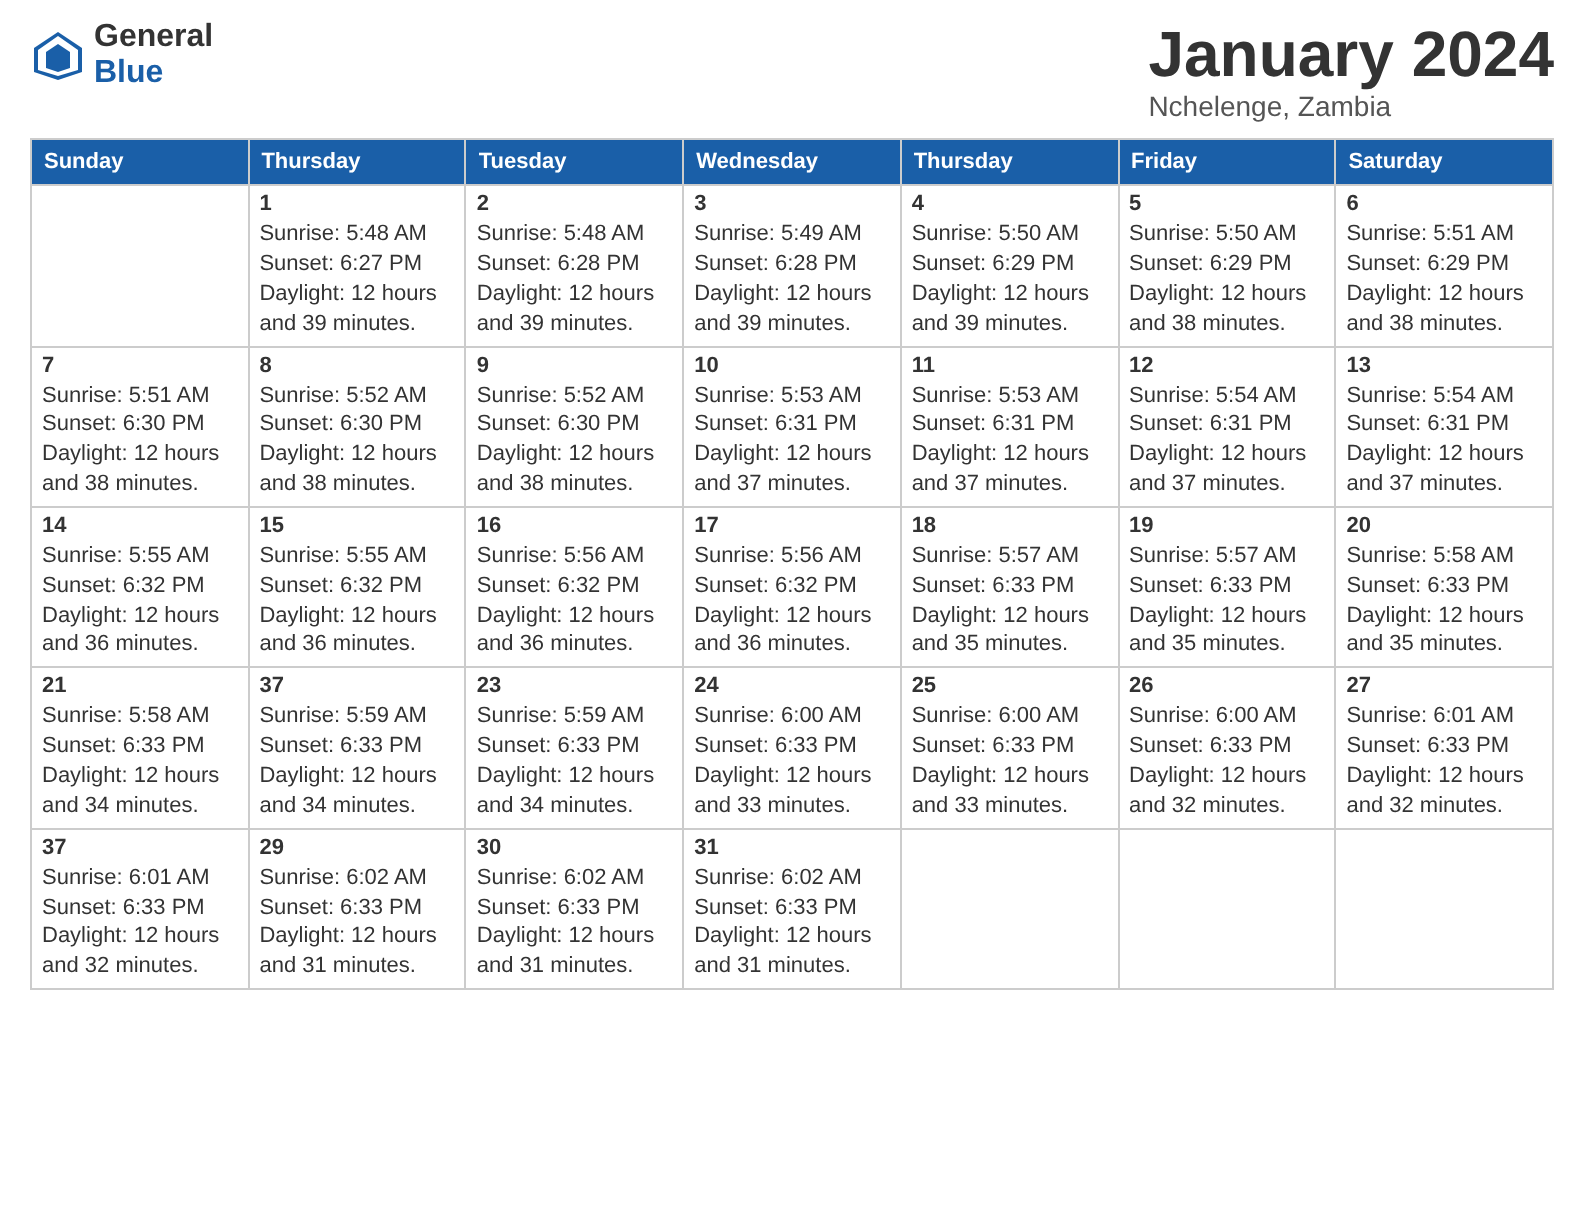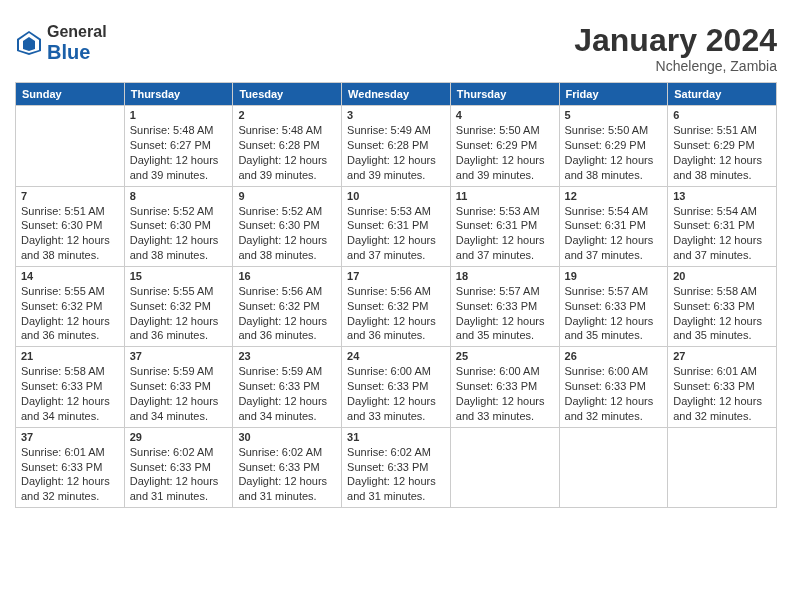--- a/index.html
+++ b/index.html
@@ -6,21 +6,21 @@
     body {
       width: 792px;
       height: 612px;
       font-family: Arial, sans-serif;
       background: #fff;
       overflow: hidden;
     }
     .page {
       width: 792px;
       height: 612px;
-      padding: 23px 15px 10px 15px;
+      padding: 10px 15px 10px 15px;
     }
     .header {
       display: flex;
       justify-content: space-between;
       align-items: flex-start;
       margin-bottom: 8px;
     }
     .logo {
       display: flex;
       align-items: center;
@@ -30,30 +30,29 @@
       display: flex;
       flex-direction: column;
       line-height: 1.1;
     }
     .logo-general {
       font-size: 16px;
       font-weight: bold;
       color: #333;
     }
     .logo-blue {
-      font-size: 20px;
+      font-size: 16px;
       font-weight: bold;
       color: #1a5fa8;
     }
     .logo-icon {
       width: 28px;
       height: 28px;
     }
     .title-block {
-      text-align: right;
     }
     .calendar-title {
       font-size: 32px;
       font-weight: bold;
       color: #333;
       line-height: 1.1;
     }
     .calendar-subtitle {
       font-size: 14px;
       color: #555;

